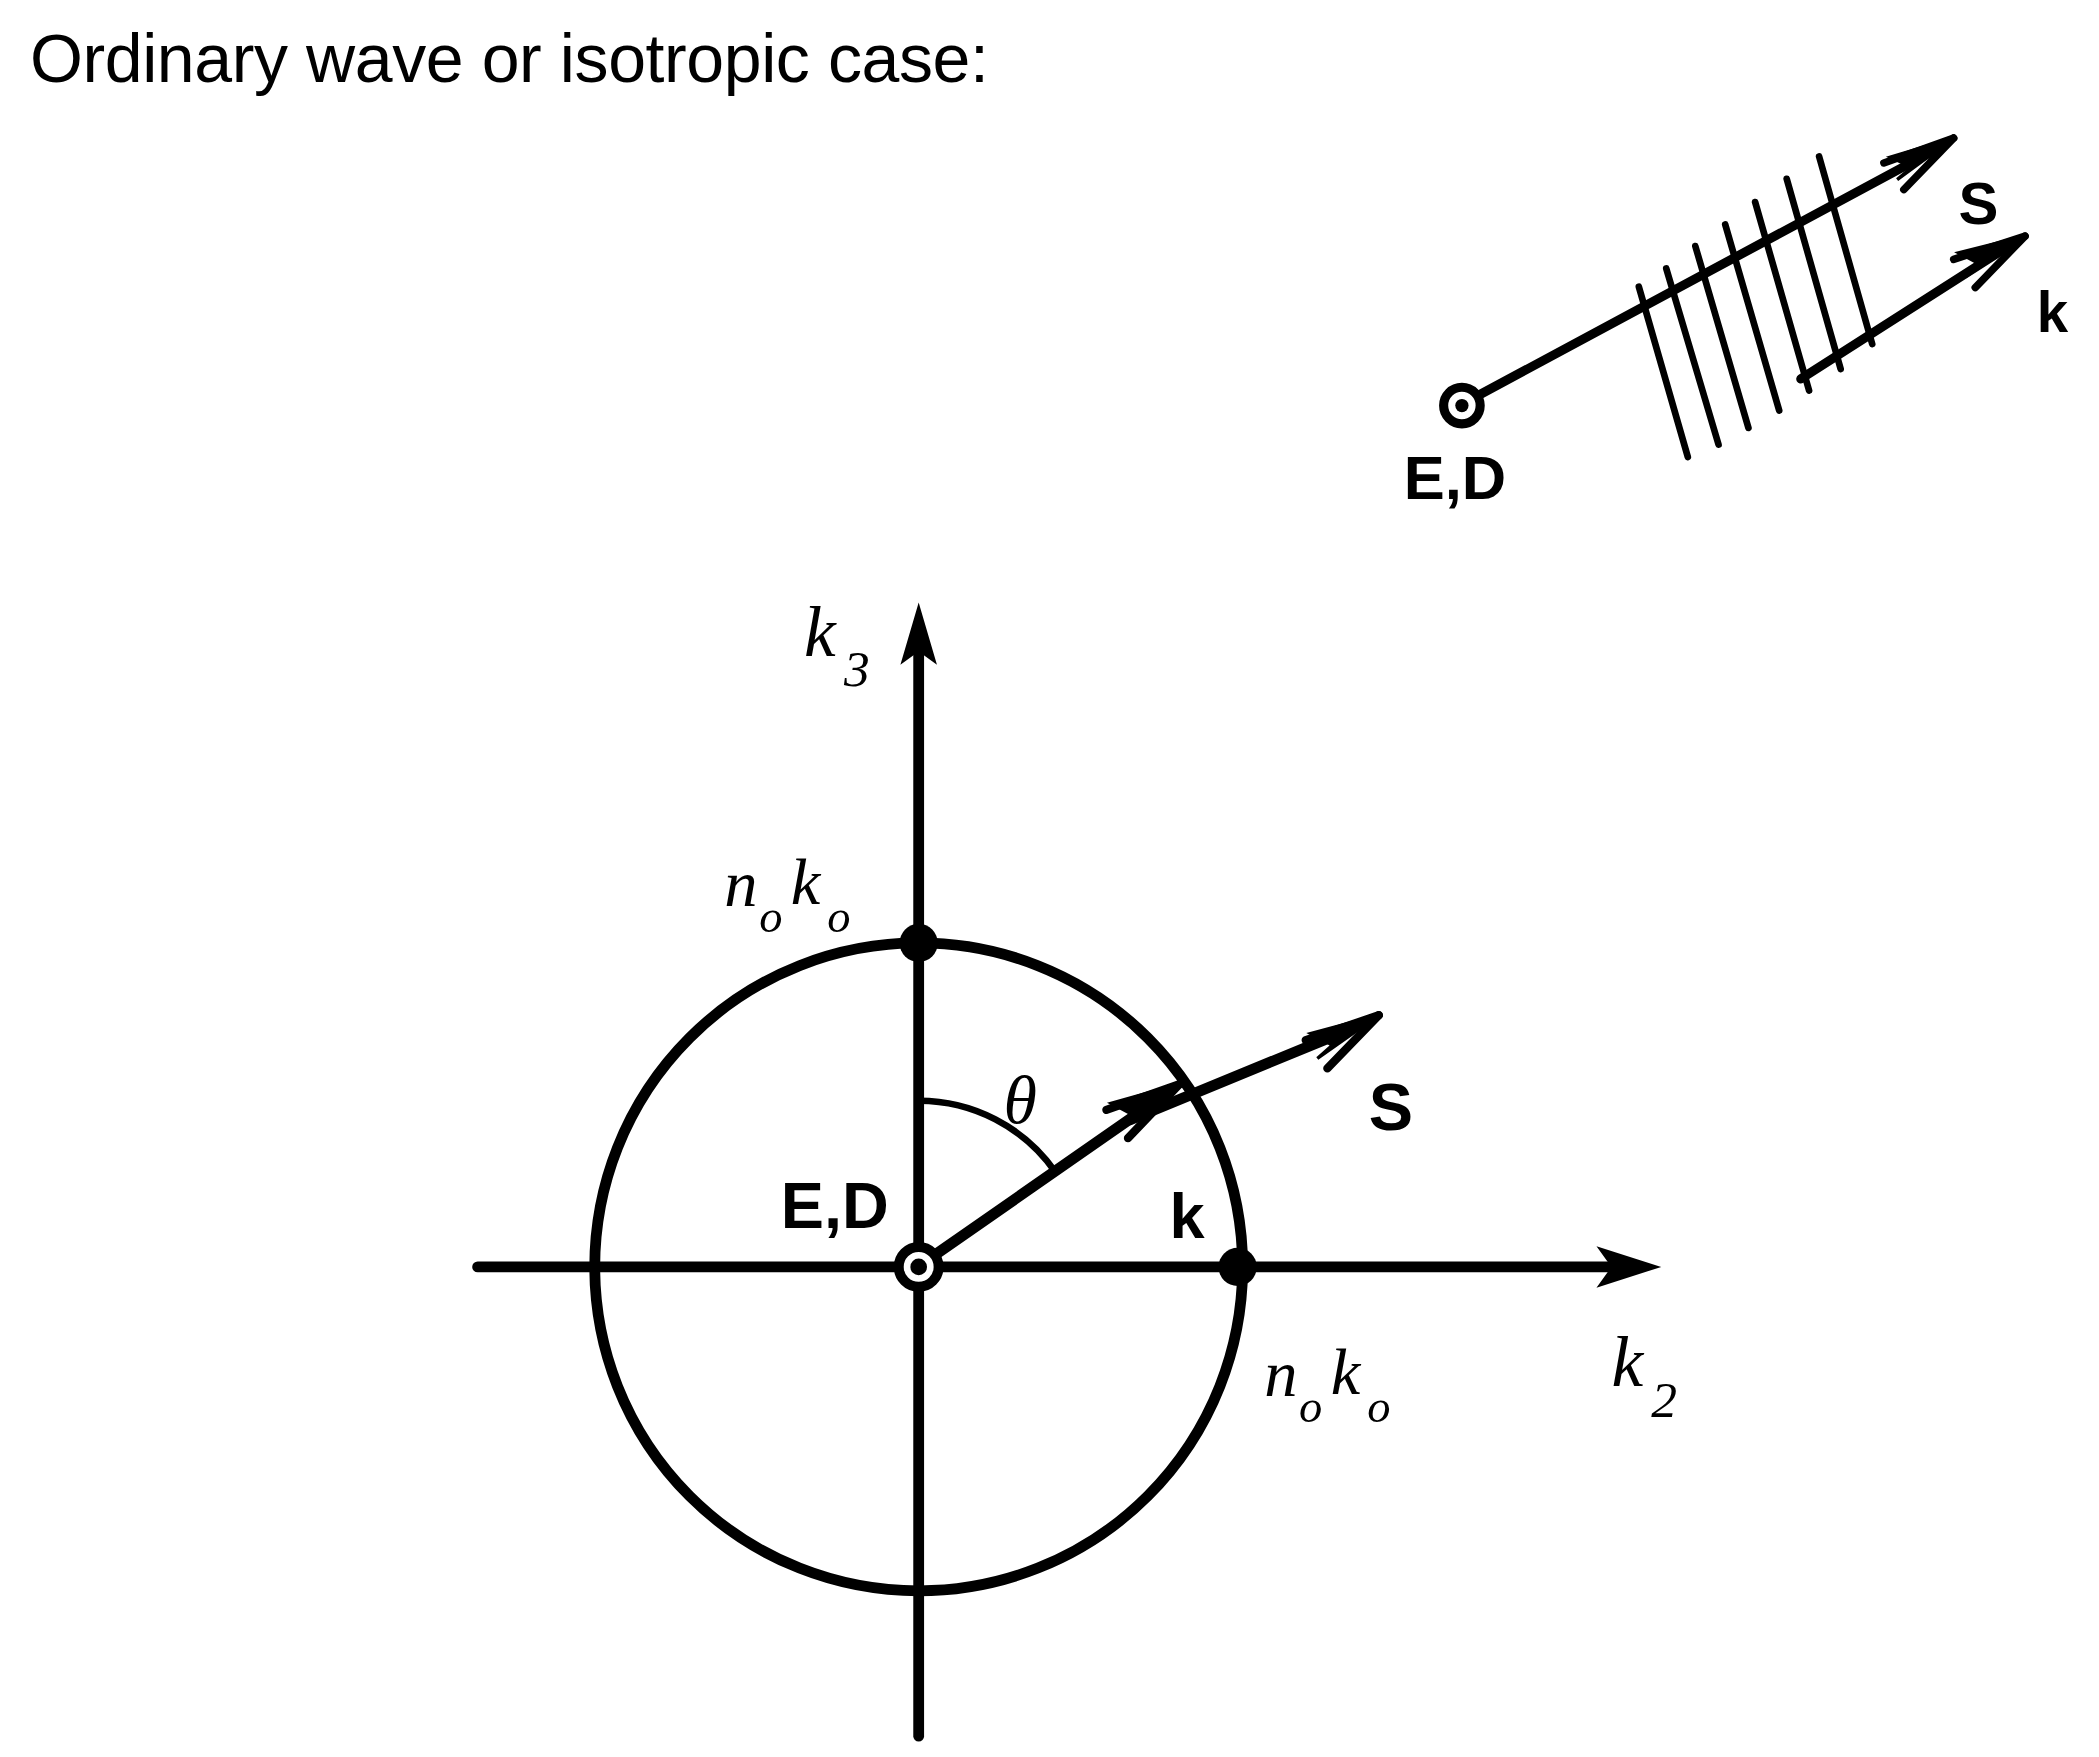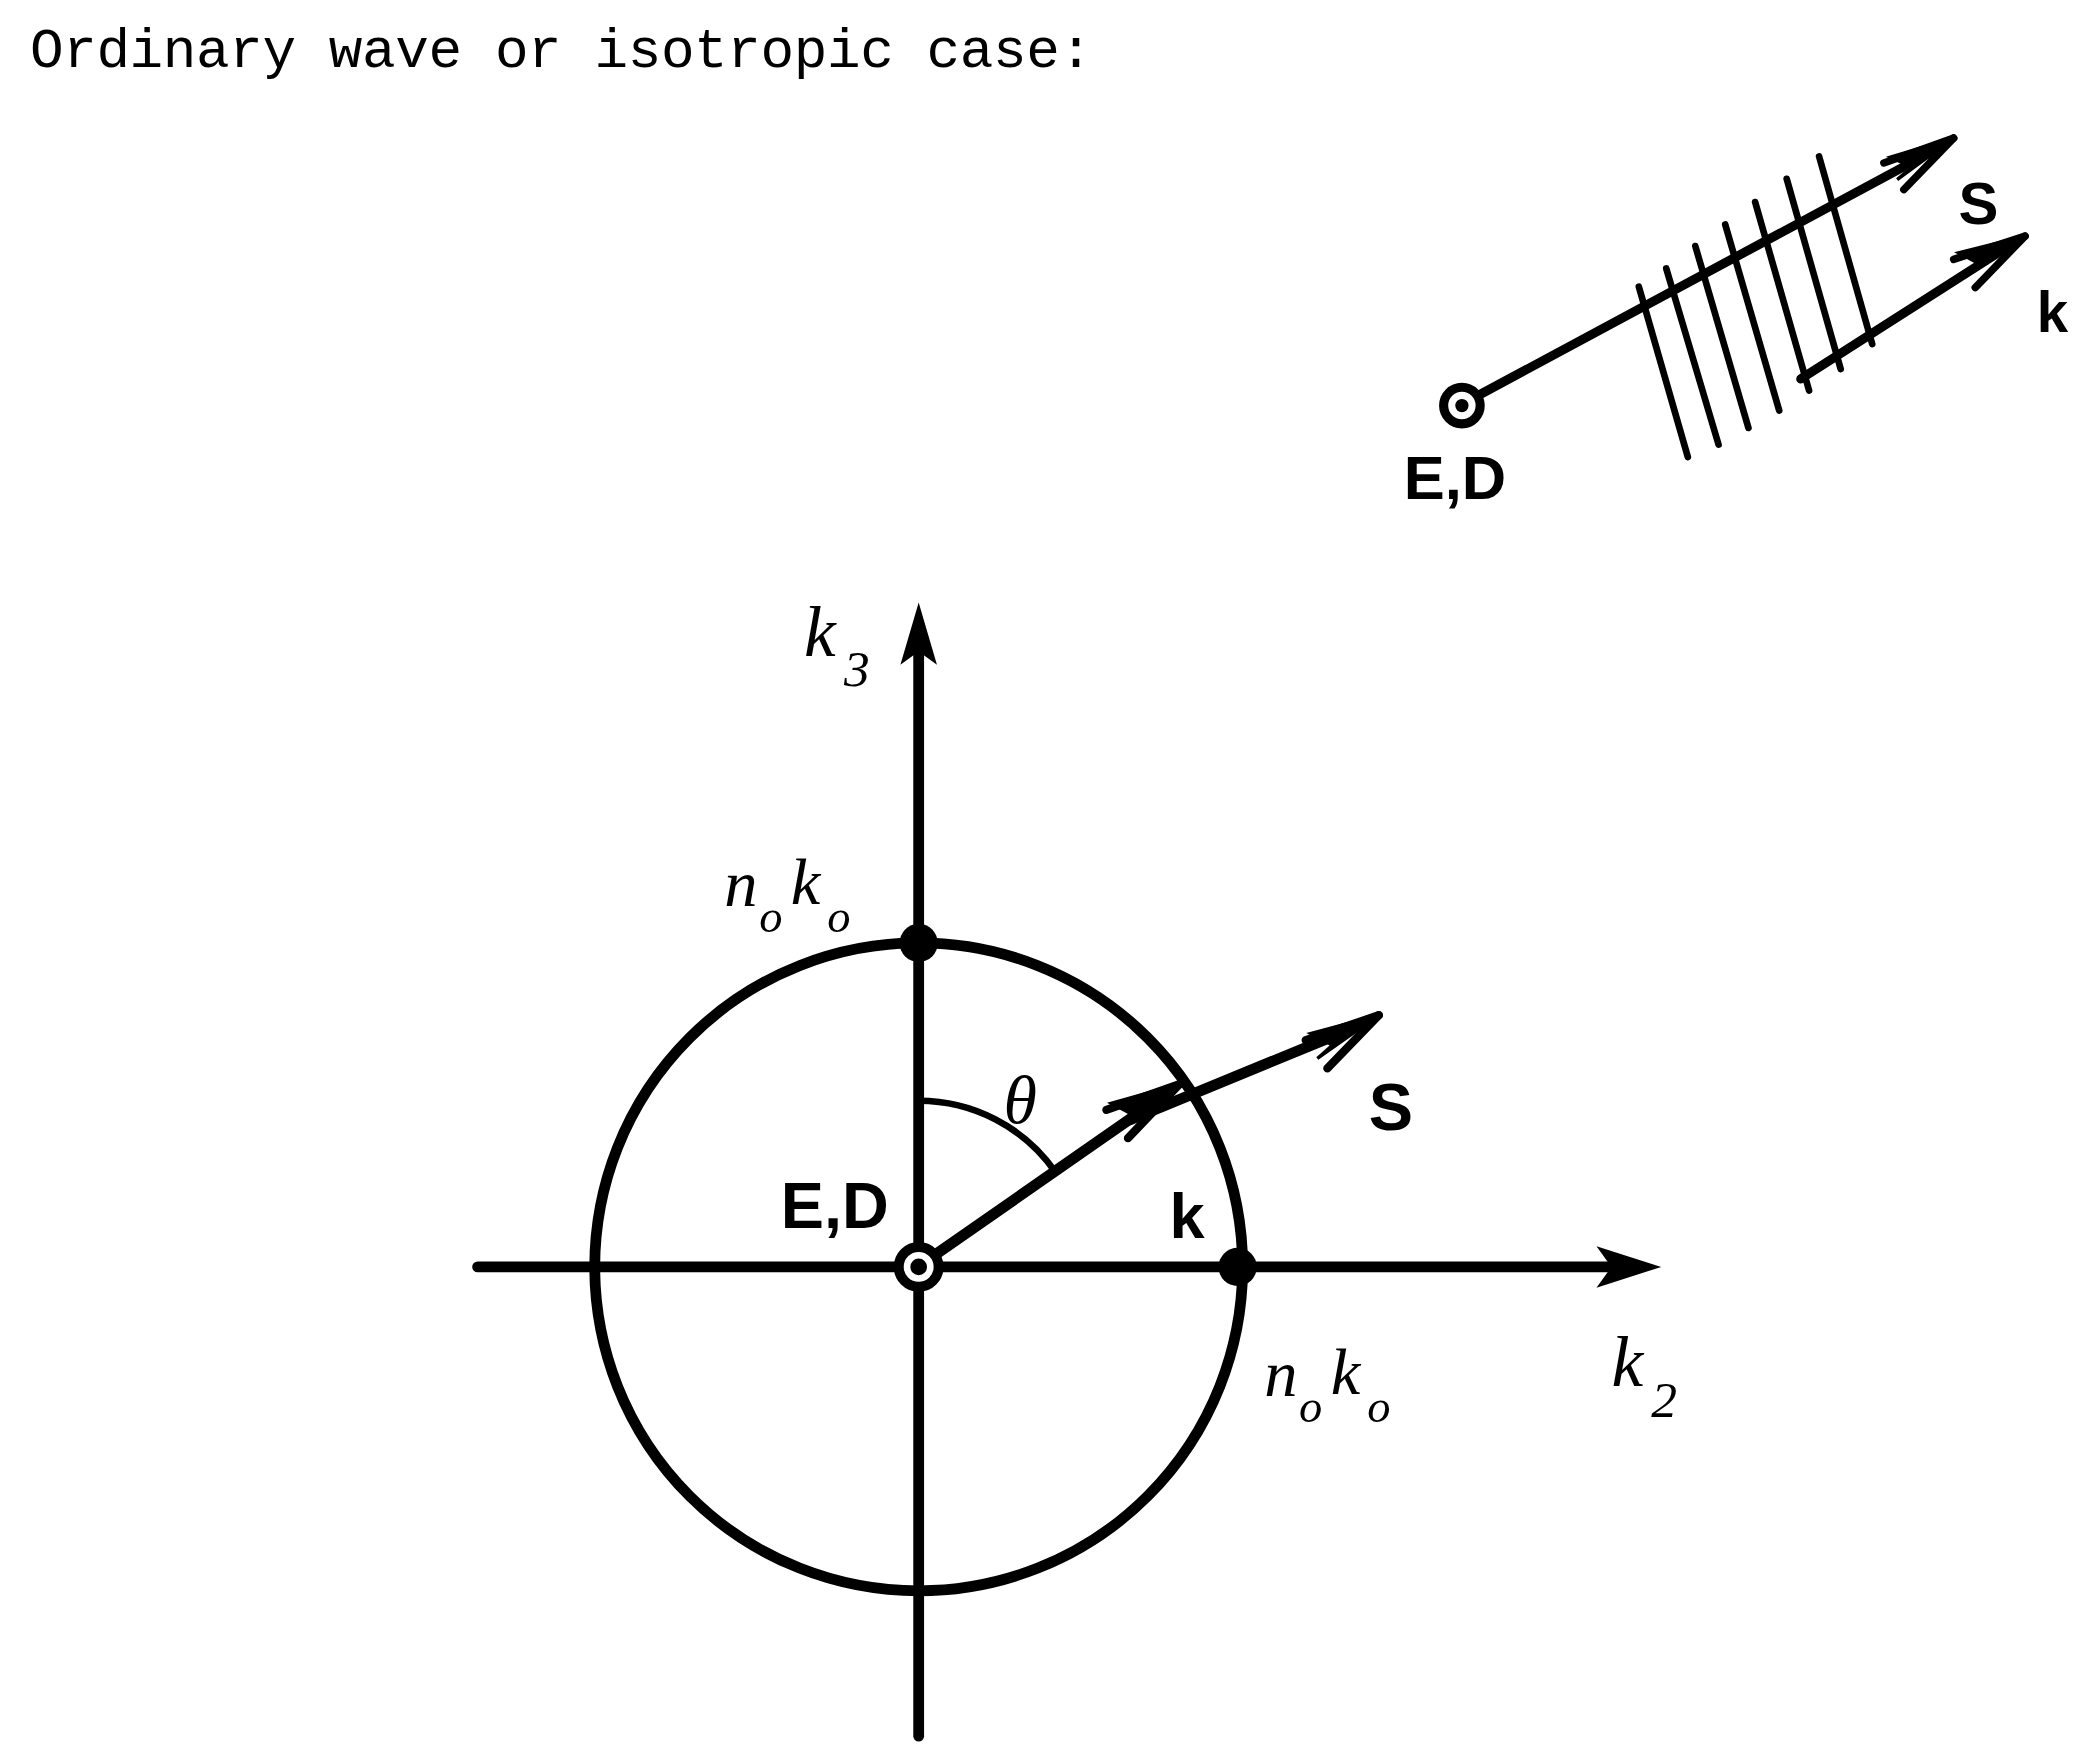--- a/index.html
+++ b/index.html
@@ -16,22 +16,22 @@
   }
   #page {
     position: absolute;
     inset: 0;
     background: #ffffff;
   }
   #title {
     position: absolute;
     left: 30px;
     top: 23px;
-    font-family: Liberation Mono, monospace;
-    font-size: 56px;
+    font-family: Liberation Sans, sans-serif;
+    font-size: 68px;
     line-height: 1.05;
     color: #000000;
     white-space: nowrap;
     letter-spacing: -0.4px;
   }
   svg.figure {
     position: absolute;
     left: 0;
     top: 0;
     width: 2099px;

